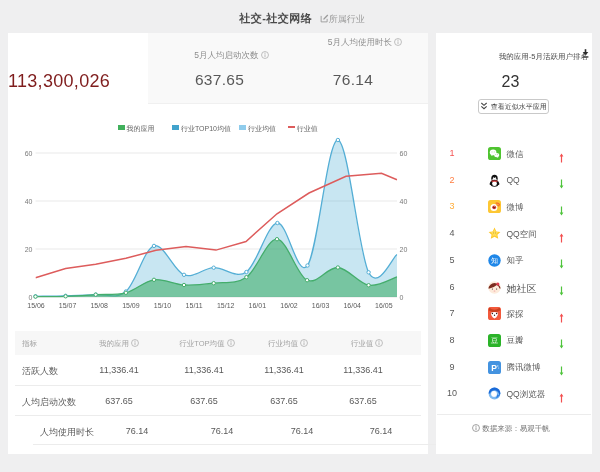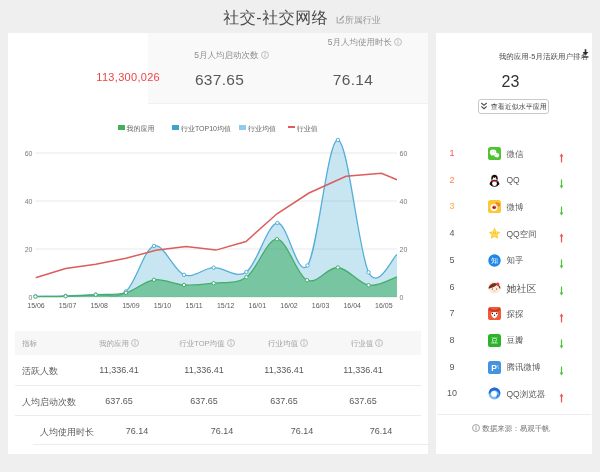--- a/index.html
+++ b/index.html
@@ -1,30 +1,30 @@
 <!DOCTYPE html>
 <html><head><meta charset="utf-8">
 <style>
 *{margin:0;padding:0;box-sizing:border-box}
 body{width:600px;height:472px;background:#efeff0;font-family:"Liberation Sans",sans-serif;position:relative;overflow:hidden}
 .abs{position:absolute}
 </style></head>
 <body>
 <div class="abs" style="left:2px;top:8px;width:600px;text-align:center">
-  <span style="font-size:16px;font-weight:normal;color:#4a4a4a;letter-spacing:0.5px">社交-社交网络</span>
+  <span style="font-size:11px;font-weight:bold;color:#4a4a4a;letter-spacing:0.5px">社交-社交网络</span>
   <span style="font-size:9px;color:#9a9a9a;margin-left:3px"><svg width="9" height="9" viewBox="0 0 12 12" style="vertical-align:-1px">
         <path d="M1.5 2.5 L1.5 10.5 L9.5 10.5 L9.5 6.5" fill="none" stroke="#9a9a9a" stroke-width="1.2"></path>
         <path d="M4.5 7.5 L5.8 7.3 L11 2 L9.8 0.8 L4.6 6.1 Z" fill="#9a9a9a"></path>
       </svg>所属行业</span>
 </div>
 
 <div class="abs" style="left:8px;top:33px;width:420px;height:421px;background:#fff">
   <div class="abs" style="left:140px;top:0;width:280px;height:70.5px;background:#f9f9f9;border-bottom:1px solid #f0f0f0"></div>
 
-  <div class="abs" style="left:0;top:38px;width:152px;text-align:right;font-size:11px;letter-spacing:0.3px;color:#ef4444">113,300,026</div>
+  <div class="abs" style="left:0;top:38px;width:152px;text-align:left;font-size:18px;letter-spacing:0.3px;color:#7f1d1d">113,300,026</div>
 
   <div class="abs" style="left:153.5px;top:17px;width:140px;text-align:center;font-size:8.5px;color:#8c8c8c">5月人均启动次数 <svg width="8" height="8" viewBox="0 0 12 12" style="vertical-align:-1px">
         <circle cx="6" cy="6" r="5.2" fill="none" stroke="#b0b0b0" stroke-width="1.2"></circle>
         <rect x="5.35" y="5" width="1.3" height="4" fill="#b0b0b0"></rect>
         <circle cx="6" cy="3.2" r="0.8" fill="#b0b0b0"></circle>
       </svg></div>
   <div class="abs" style="left:141.5px;top:38px;width:140px;text-align:center;font-size:15.5px;letter-spacing:0.3px;color:#595959">637.65</div>
 
   <div class="abs" style="left:287px;top:4px;width:140px;text-align:center;font-size:8.5px;color:#8c8c8c">5月人均使用时长 <svg width="8" height="8" viewBox="0 0 12 12" style="vertical-align:-1px">
         <circle cx="6" cy="6" r="5.2" fill="none" stroke="#b0b0b0" stroke-width="1.2"></circle>

